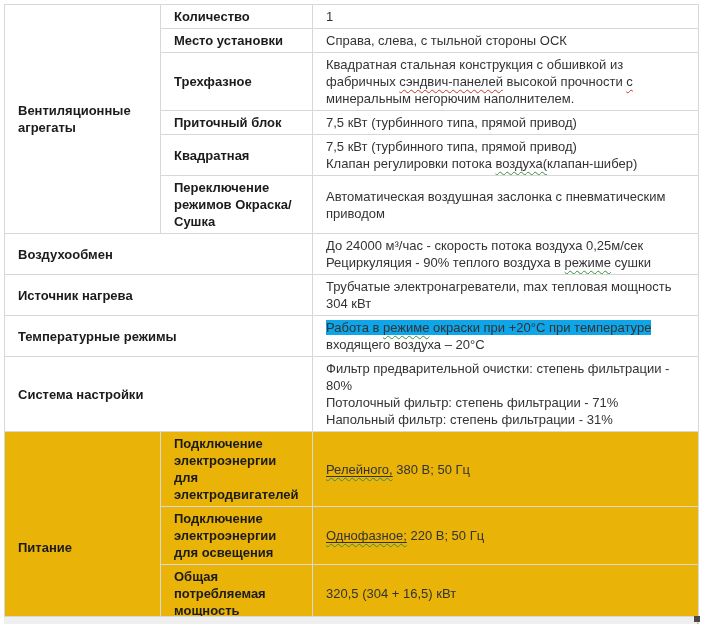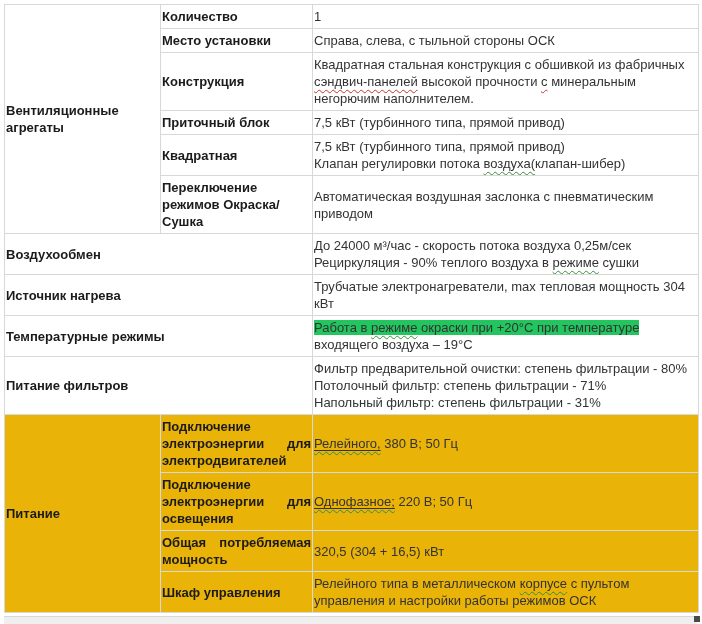--- a/index.html
+++ b/index.html
@@ -6,21 +6,21 @@
   .page{
     position:relative;width:702px;height:624px;overflow:hidden;background:#ffffff;
     font-family:"Liberation Sans","DejaVu Sans",sans-serif;color:#2e2e2e;
   }
   table.spec{
     position:absolute;left:4px;top:4px;width:694px;
     border-collapse:collapse;table-layout:fixed;
   }
   td{
     border:1px solid #d8d8d8;
-    padding:3px 1px;
+    padding:3px 13px;
     font-size:13px;line-height:17px;
     vertical-align:middle;
     overflow:hidden;
   }
   td.section-cell{font-weight:bold;color:#1b1b1b;}
   td.param-cell{font-weight:bold;color:#1b1b1b;}
   td.value-cell{color:#333333;}
   tr.shaded td{background:#eab308;}
   tr.shaded td.param-cell{text-align:justify;}
   .red-wavy{
@@ -30,21 +30,21 @@
   }
   .green-wavy{
     text-decoration-line:underline;text-decoration-style:wavy;
     text-decoration-color:#3a8e3c;text-decoration-thickness:1px;
     text-underline-offset:3px;text-decoration-skip-ink:none;
   }
   .solid-underline{
     text-decoration-line:underline;text-decoration-style:solid;
     text-decoration-thickness:1px;text-underline-offset:2px;
   }
-  .hl{background:#22c55e;}
+  .hl{background:#0ea5e9;}
   .next-row-strip{
     position:absolute;left:4px;bottom:0;width:693px;height:7px;
     background:#efefef;border-top:1px solid #d8d8d8;
   }
   .table-grip{
     position:absolute;right:2px;bottom:2px;width:6px;height:6px;
     background:#4a4a4a;z-index:3;
   }
 </style>
 </head>
@@ -61,21 +61,21 @@
         <tr>
           <td class="section-cell" rowspan="6">Вентиляционные агрегаты</td>
           <td class="param-cell">Количество</td>
           <td class="value-cell"><span>1</span></td>
         </tr>
         <tr>
           <td class="param-cell">Место установки</td>
           <td class="value-cell"><span>Справа, слева, с тыльной стороны ОСК</span></td>
         </tr>
         <tr>
-          <td class="param-cell">Конструкция</td>
+          <td class="param-cell">Трехфазное</td>
           <td class="value-cell"><span>Квадратная стальная конструкция с обшивкой из фабричных </span><span class="red-wavy">сэндвич-панелей</span><span> высокой прочности </span><span class="red-wavy">с</span><span> минеральным негорючим наполнителем.</span></td>
         </tr>
         <tr>
           <td class="param-cell">Приточный блок</td>
           <td class="value-cell"><span>7,5 кВт (турбинного типа, прямой привод)</span></td>
         </tr>
         <tr>
           <td class="param-cell">Квадратная</td>
           <td class="value-cell"><span>7,5 кВт (турбинного типа, прямой привод)</span><br><span>Клапан регулировки потока </span><span class="green-wavy">воздуха(</span><span>клапан-шибер)</span></td>
         </tr>
@@ -86,24 +86,24 @@
         <tr>
           <td class="param-cell" colspan="2">Воздухообмен</td>
           <td class="value-cell"><span>До 24000 м³/час - скорость потока воздуха 0,25м/сек</span><br><span>Рециркуляция - 90% теплого воздуха в </span><span class="green-wavy">режиме</span><span> сушки</span></td>
         </tr>
         <tr>
           <td class="param-cell" colspan="2">Источник нагрева</td>
           <td class="value-cell"><span>Трубчатые электронагреватели, max тепловая мощность 304 кВт</span></td>
         </tr>
         <tr>
           <td class="param-cell" colspan="2">Температурные режимы</td>
-          <td class="value-cell"><span class="hl">Работа в </span><span class="green-wavy hl">режиме</span><span class="hl"> окраски при +20°С при температуре</span><span> входящего воздуха – 19°С</span></td>
+          <td class="value-cell"><span class="hl">Работа в </span><span class="green-wavy hl">режиме</span><span class="hl"> окраски при +20°С при температуре</span><span> входящего воздуха – 20°С</span></td>
         </tr>
         <tr>
-          <td class="param-cell" colspan="2">Питание фильтров</td>
+          <td class="param-cell" colspan="2">Система настройки</td>
           <td class="value-cell"><span>Фильтр предварительной очистки: степень фильтрации - 80%</span><br><span>Потолочный фильтр: степень фильтрации - 71%</span><br><span>Напольный фильтр: степень фильтрации - 31%</span></td>
         </tr>
         <tr class="shaded">
           <td class="section-cell" rowspan="4">Питание</td>
           <td class="param-cell">Подключение электроэнергии для электродвигателей</td>
           <td class="value-cell"><span class="green-wavy"><span class="solid-underline">Релейного,</span></span><span> 380 В; 50 Гц</span></td>
         </tr>
         <tr class="shaded">
           <td class="param-cell">Подключение электроэнергии для освещения</td>
           <td class="value-cell"><span class="green-wavy"><span class="solid-underline">Однофазное;</span></span><span> 220 В; 50 Гц</span></td>

